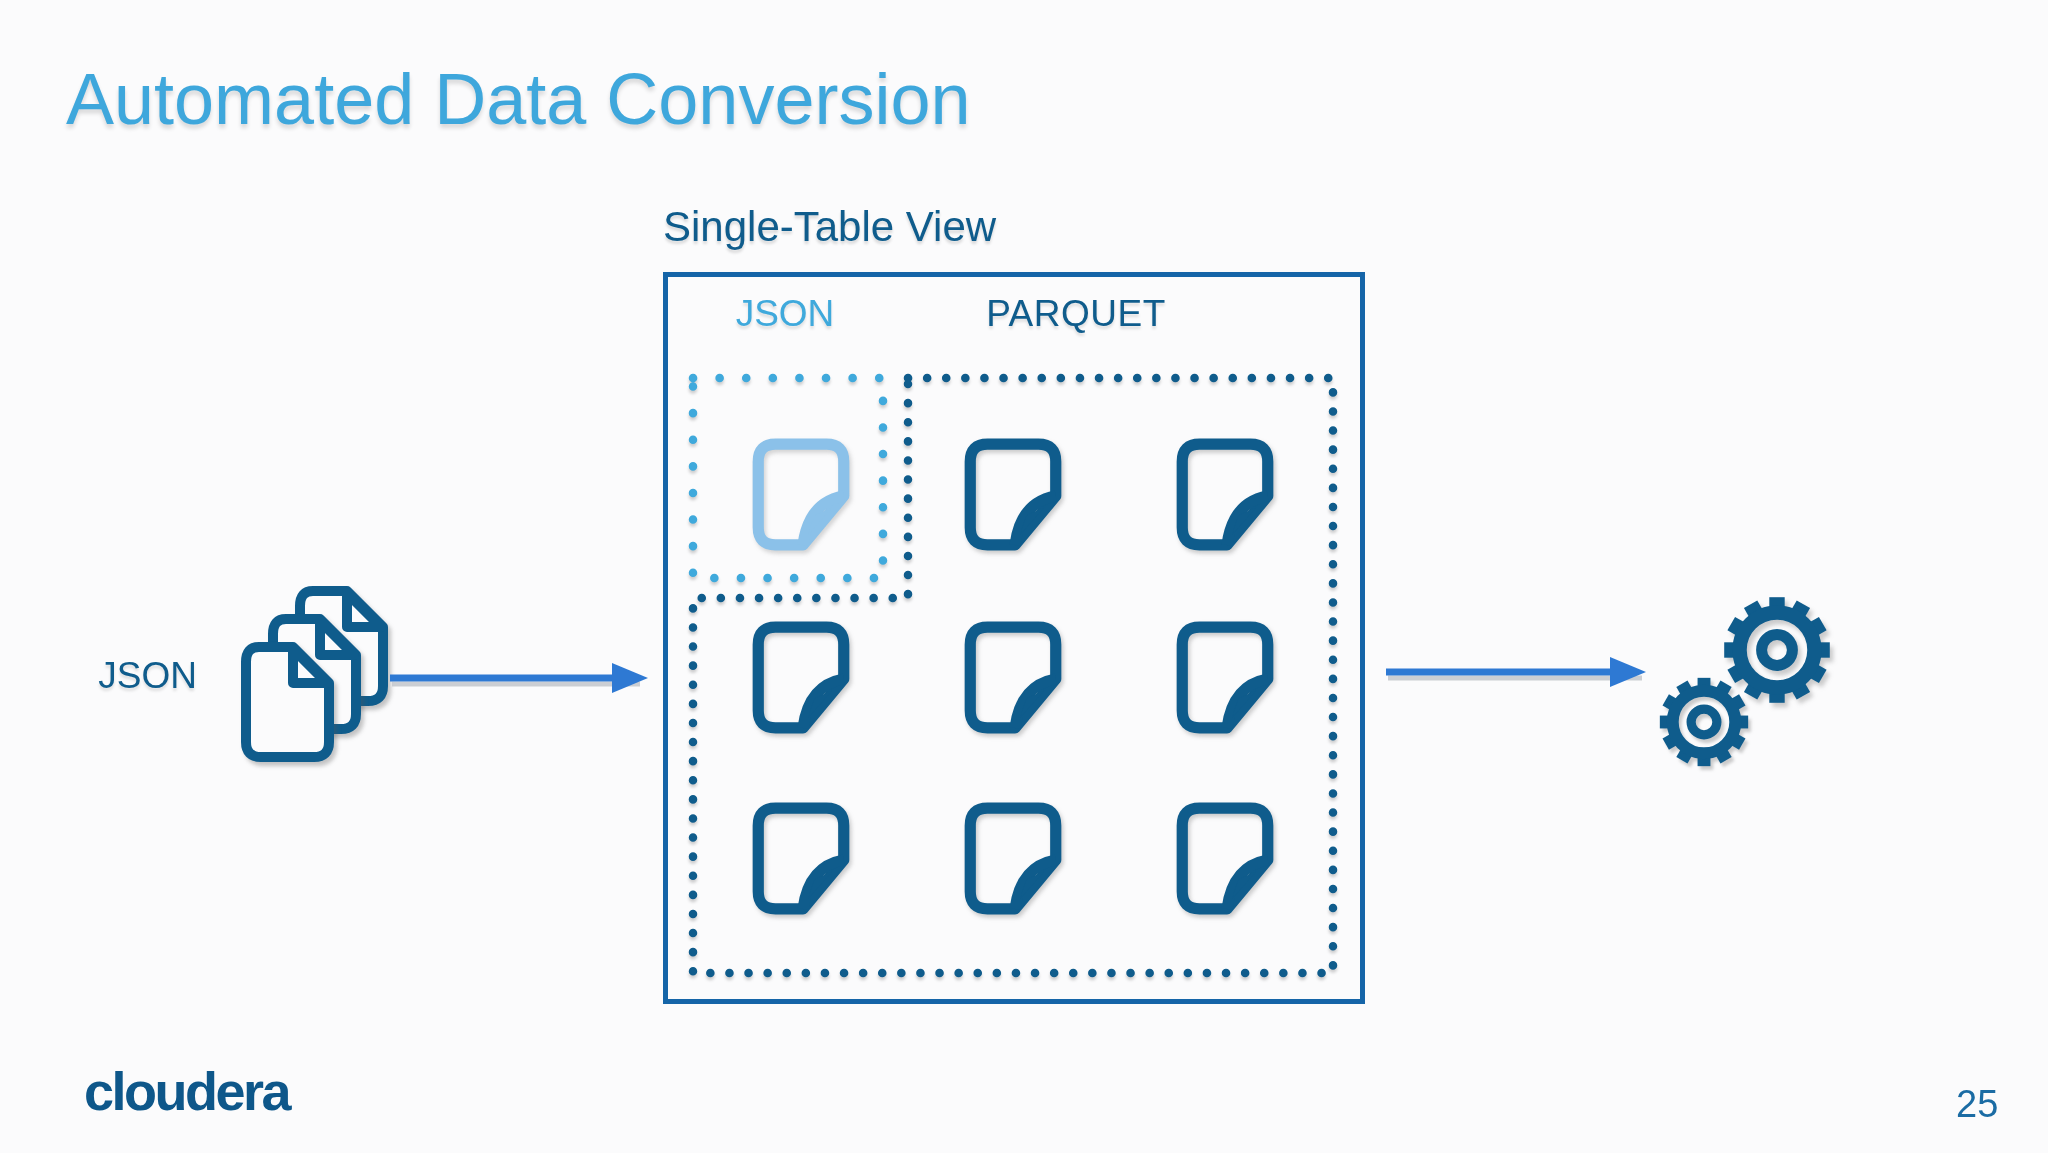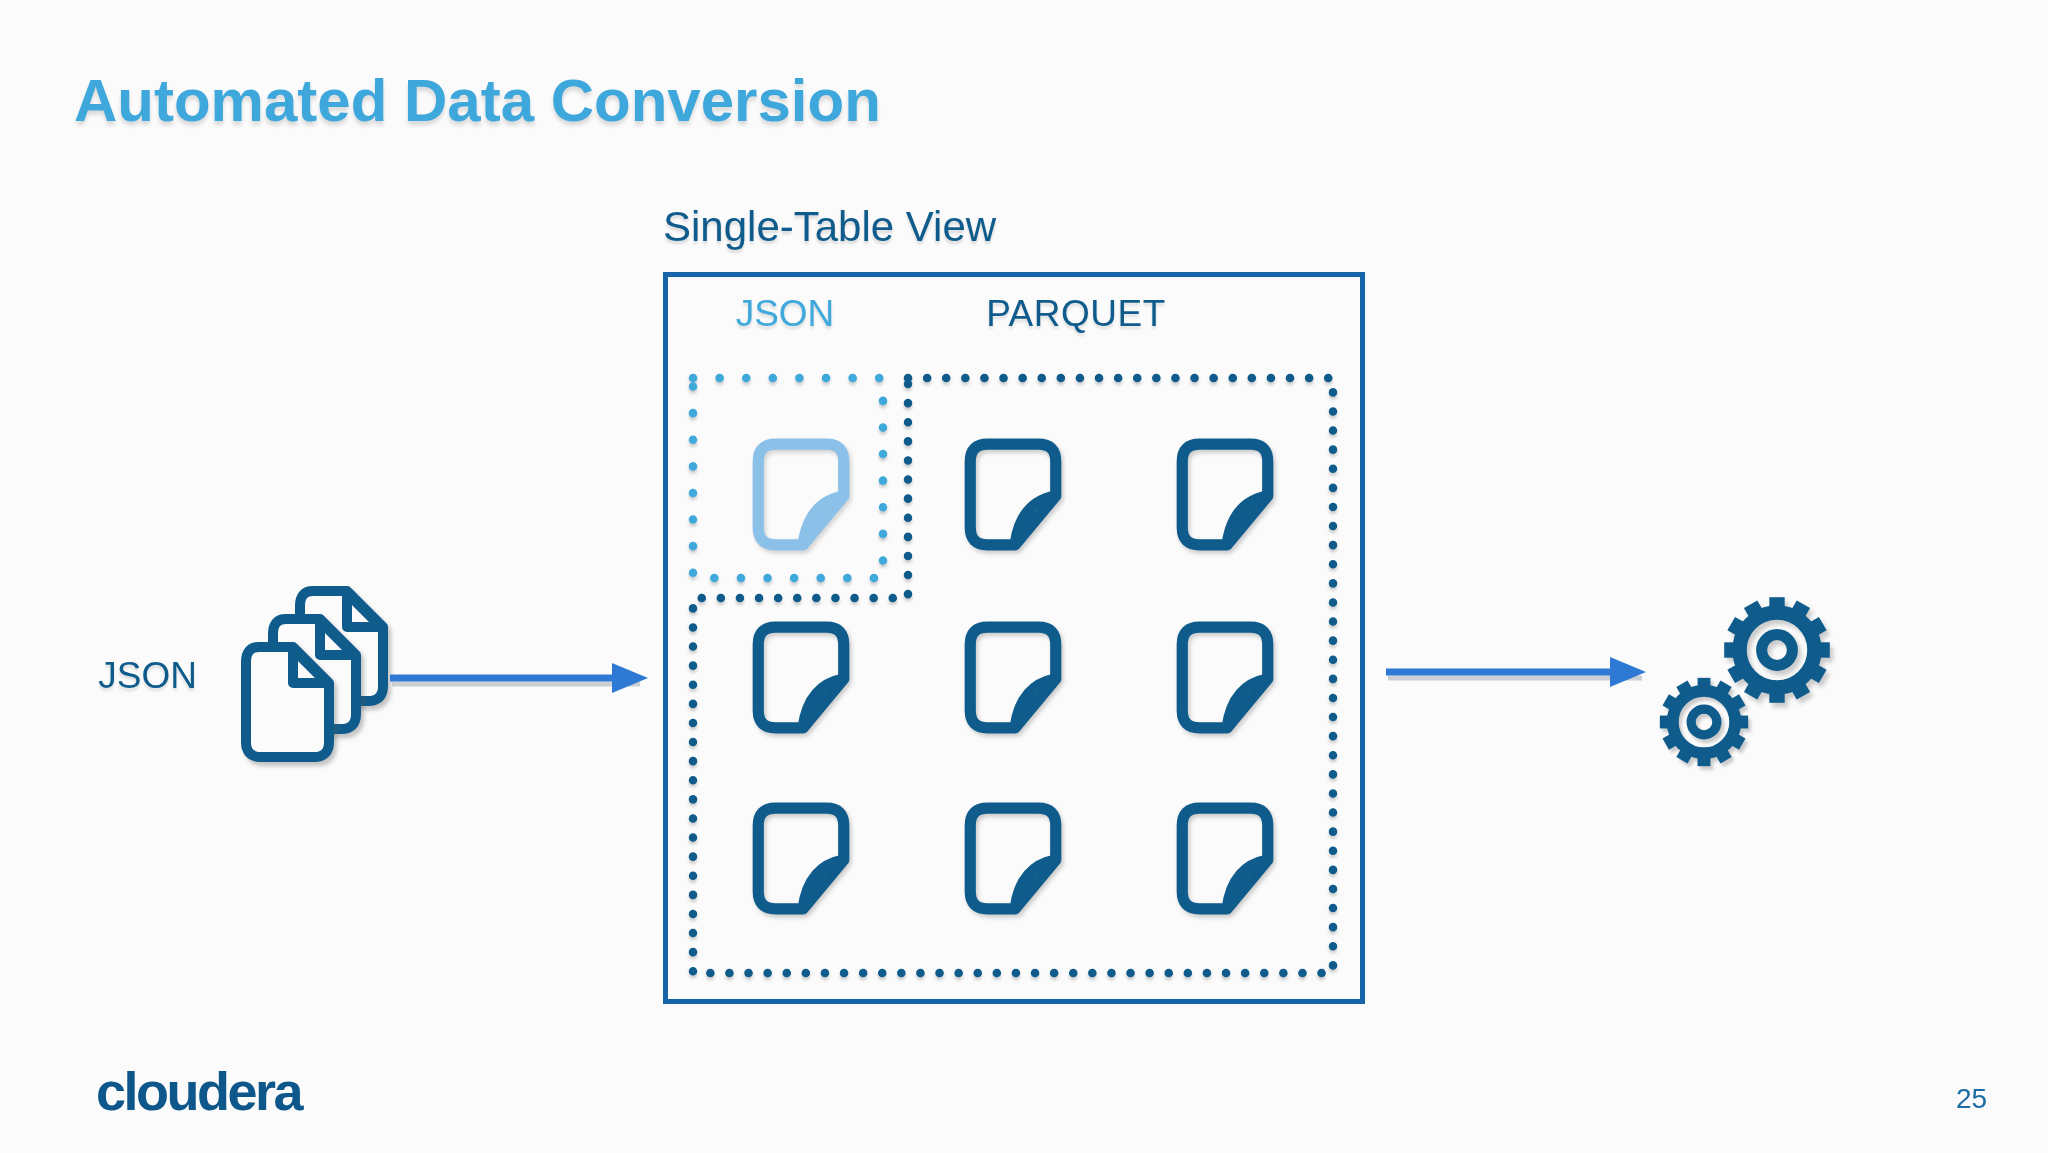--- a/index.html
+++ b/index.html
@@ -6,24 +6,24 @@
   .slide{
     position:relative;
     width:2048px;height:1153px;
     background:#FBFBFC;
     overflow:hidden;
     font-family:"Liberation Sans", sans-serif;
   }
   .abs{position:absolute;}
   .slide-title{
     left:62px;top:56px;width:1500px;
-    font-size:60px;font-weight:700;line-height:1.1;
+    font-size:72px;font-weight:400;line-height:1.1;
     color:var(--title,#3EA7DC);
     text-shadow:0 4px 4px rgba(0,0,0,.14);
-    margin:12px;
+    margin:4px;
   }
   .subtitle{
     left:663px;top:203px;width:702px;
     text-align:left;
     font-size:42px;font-weight:400;
     color:var(--accent-dark,#0F5C8C);
     text-shadow:0 3px 3px rgba(0,0,0,.14);
   }
   .table-box{
     left:663px;top:272px;width:692px;height:722px;
@@ -58,29 +58,28 @@
     filter:drop-shadow(0 3px 1.5px rgba(0,0,0,.18));
   }
   .doc-dark{color:var(--accent-dark,#0F5C8C);filter:drop-shadow(2px 3px 2px rgba(90,90,90,.30));}
   .doc-pale{color:var(--accent-pale,#8BC1E9);filter:drop-shadow(2px 3px 2px rgba(90,90,90,.25));}
   .stack-icon{color:var(--accent-dark,#0F5C8C);filter:drop-shadow(3px 4px 2px rgba(90,90,90,.35));}
   .gear-use{filter:drop-shadow(3px 4px 2px rgba(90,90,90,.30));}
   .footer-logo{
     left:84px;top:1060px;
     font-size:54px;font-weight:700;letter-spacing:-2.5px;
     color:var(--logo-blue,#0E578A);
-    margin-left:12px;
   }
   .footer-copyright{
     right:140px;top:1086px;
     font-size:27px;color:var(--footer-text,#3D3D3D);
   }
   .footer-page{
     left:1956px;top:1083px;
-    font-size:28px;color:var(--page-number,#1B6CA4);
+    font-size:38px;color:var(--page-number,#1B6CA4);
   }
 </style>
 </head>
 <body>
 
 <div class="slide">
 
   <h1 class="abs slide-title">Automated Data Conversion</h1>
 
   <div class="abs subtitle">Single-Table View</div>

